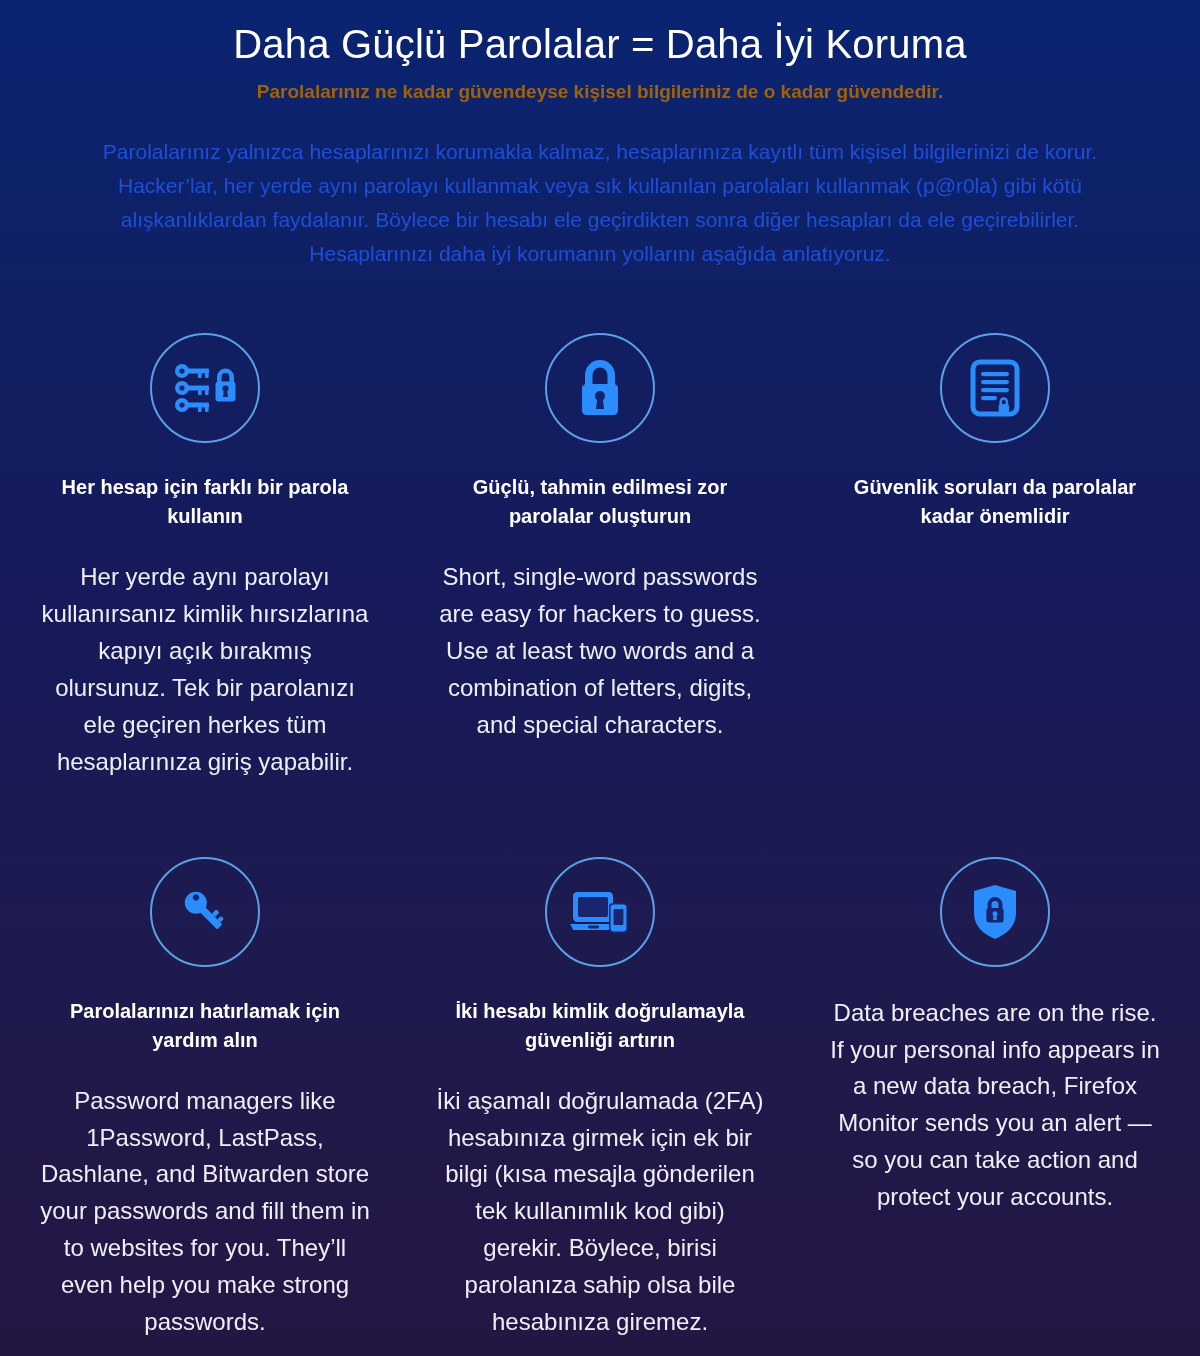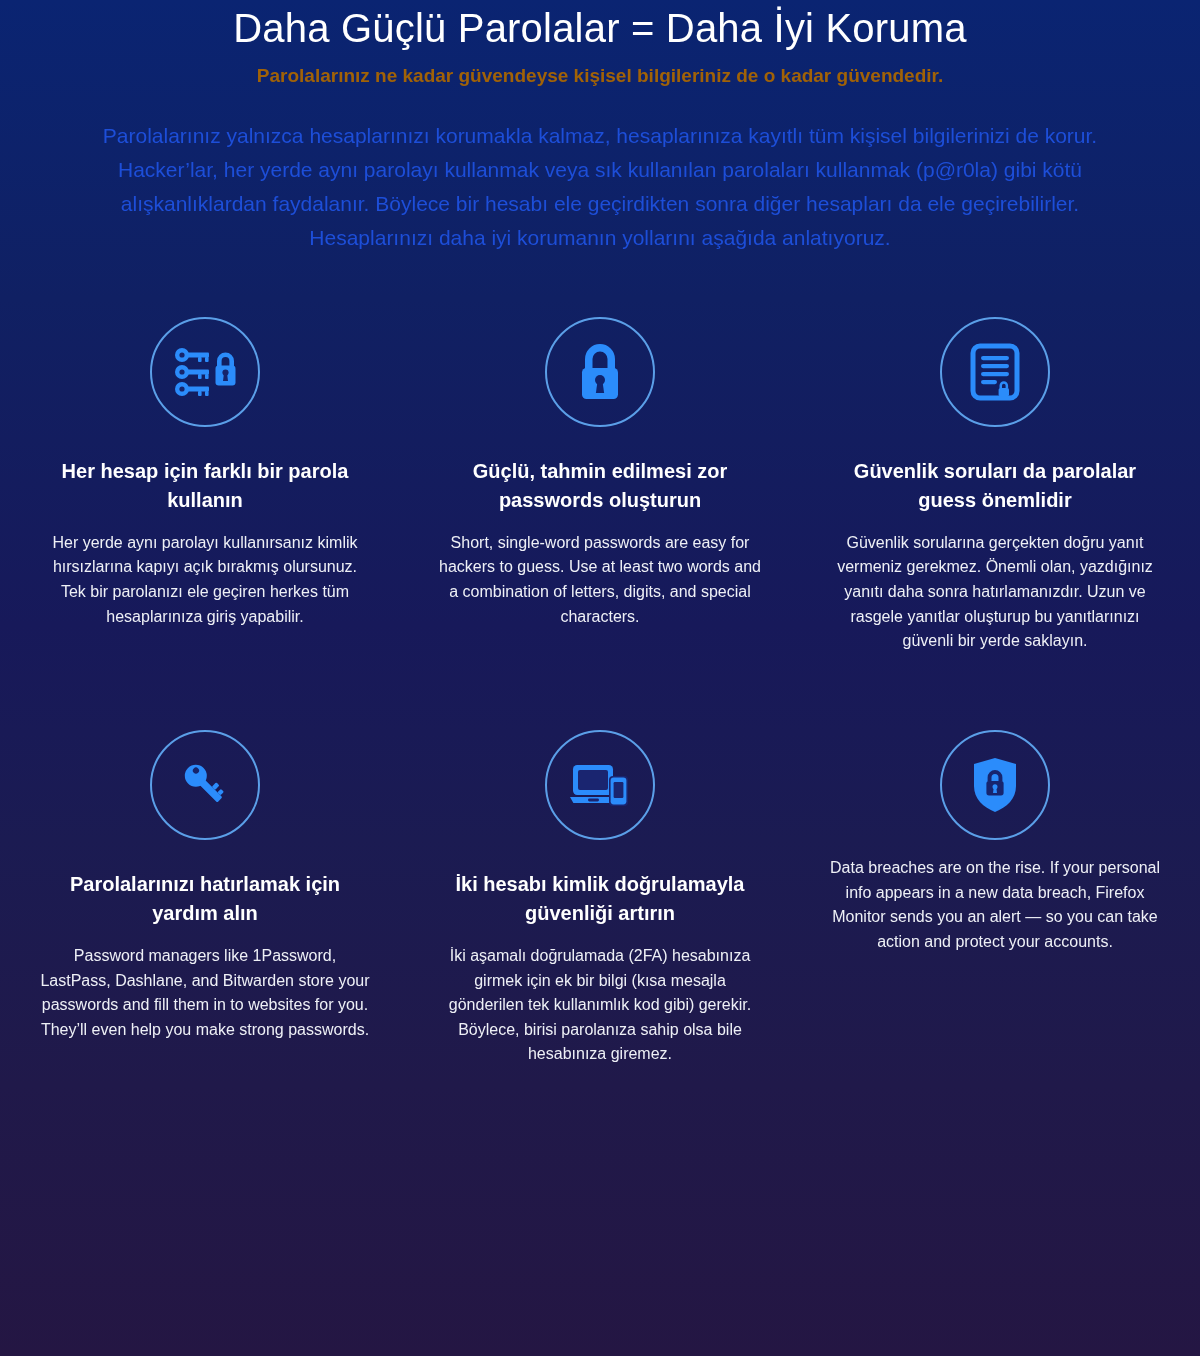--- a/index.html
+++ b/index.html
@@ -19,21 +19,21 @@
        #20194a 80%,
        #241643 100%);
     color:#ffffff;
     overflow:hidden;
     position:relative;
   }
 
   .page {
     width:1200px;
     height:1356px;
-    padding:0 18px;
+    padding:16px 18px;
     position:relative;
   }
 
   
   .header { text-align:center; padding-top:6px; }
 
   .page-title {
     font-size:40px;
     font-weight:300;
     letter-spacing:0.2px;
@@ -84,22 +84,22 @@
 
   .card-title {
     margin-top:30px;
     font-size:20px;
     font-weight:700;
     line-height:1.45;
     color:#ffffff;
   }
 
   .card-body {
-    margin-top:16px;
-    font-size:16px;
+    margin-top:28px;
+    font-size:24px;
     font-weight:400;
     line-height:1.54;
     color:#eef0f6;
   }
 
   .row2 { margin-top:76px; }
 </style>
 </head>
 <body>
 
@@ -157,42 +157,41 @@
           <svg width="50" height="58" viewBox="0 0 50 58">
             <g fill="#2b8cfb">
               <path d="M10 26v-10a15 15 0 0 1 30 0v10h-7.5v-10a7.5 7.5 0 0 0-15 0v10z"></path>
               <rect x="7" y="25" width="36" height="31" rx="4.5"></rect>
               <circle cx="25" cy="37" r="5" fill="#10236d"></circle>
               <path d="M22.4 39h5.2l1.5 11h-8.2z" fill="#10236d"></path>
             </g>
           </svg>
         </span>
       </div>
-      <h3 class="card-title">Güçlü, tahmin edilmesi zor passwords oluşturun</h3>
+      <h3 class="card-title">Güçlü, tahmin edilmesi zor parolalar oluşturun</h3>
       <p class="card-body">Short, single-word passwords are easy for hackers to guess. Use at least two words and a combination of letters, digits, and special characters.</p>
     </div>
 
     <div class="card">
       <div class="icon-ring">
         <span>
           <svg width="52" height="58" viewBox="0 0 52 58">
             <rect x="4" y="3" width="44" height="52" rx="7" fill="none" stroke="#2b8cfb" stroke-width="5"></rect>
             <g fill="#2b8cfb">
               <rect x="12" y="13" width="28" height="4.2" rx="2.1"></rect>
               <rect x="12" y="21" width="28" height="4.2" rx="2.1"></rect>
               <rect x="12" y="29" width="28" height="4.2" rx="2.1"></rect>
               <rect x="12" y="37" width="16" height="4.2" rx="2.1"></rect>
               <path d="M30.5 45.5v-3a4.3 4.3 0 0 1 8.6 0v3h-2.5v-3a1.8 1.8 0 0 0-3.6 0v3z"></path>
               <rect x="29.6" y="45" width="10.4" height="8.4" rx="1.8"></rect>
             </g>
           </svg>
         </span>
       </div>
-      <h3 class="card-title">Güvenlik soruları da parolalar guess önemlidir</h3>
-      <p class="card-body">Güvenlik sorularına gerçekten doğru yanıt vermeniz gerekmez. Önemli olan, yazdığınız yanıtı daha sonra hatırlamanızdır. Uzun ve rasgele yanıtlar oluşturup bu yanıtlarınızı güvenli bir yerde saklayın.</p>
+      <h3 class="card-title">Güvenlik soruları da parolalar kadar önemlidir</h3>
     </div>
   </div>
 
   <div class="grid row2">
 
     <div class="card">
       <div class="icon-ring">
         <span>
           <svg width="54" height="54" viewBox="0 0 54 54">
             <g fill="#2b8cfb" transform="rotate(-45 27 27)">

